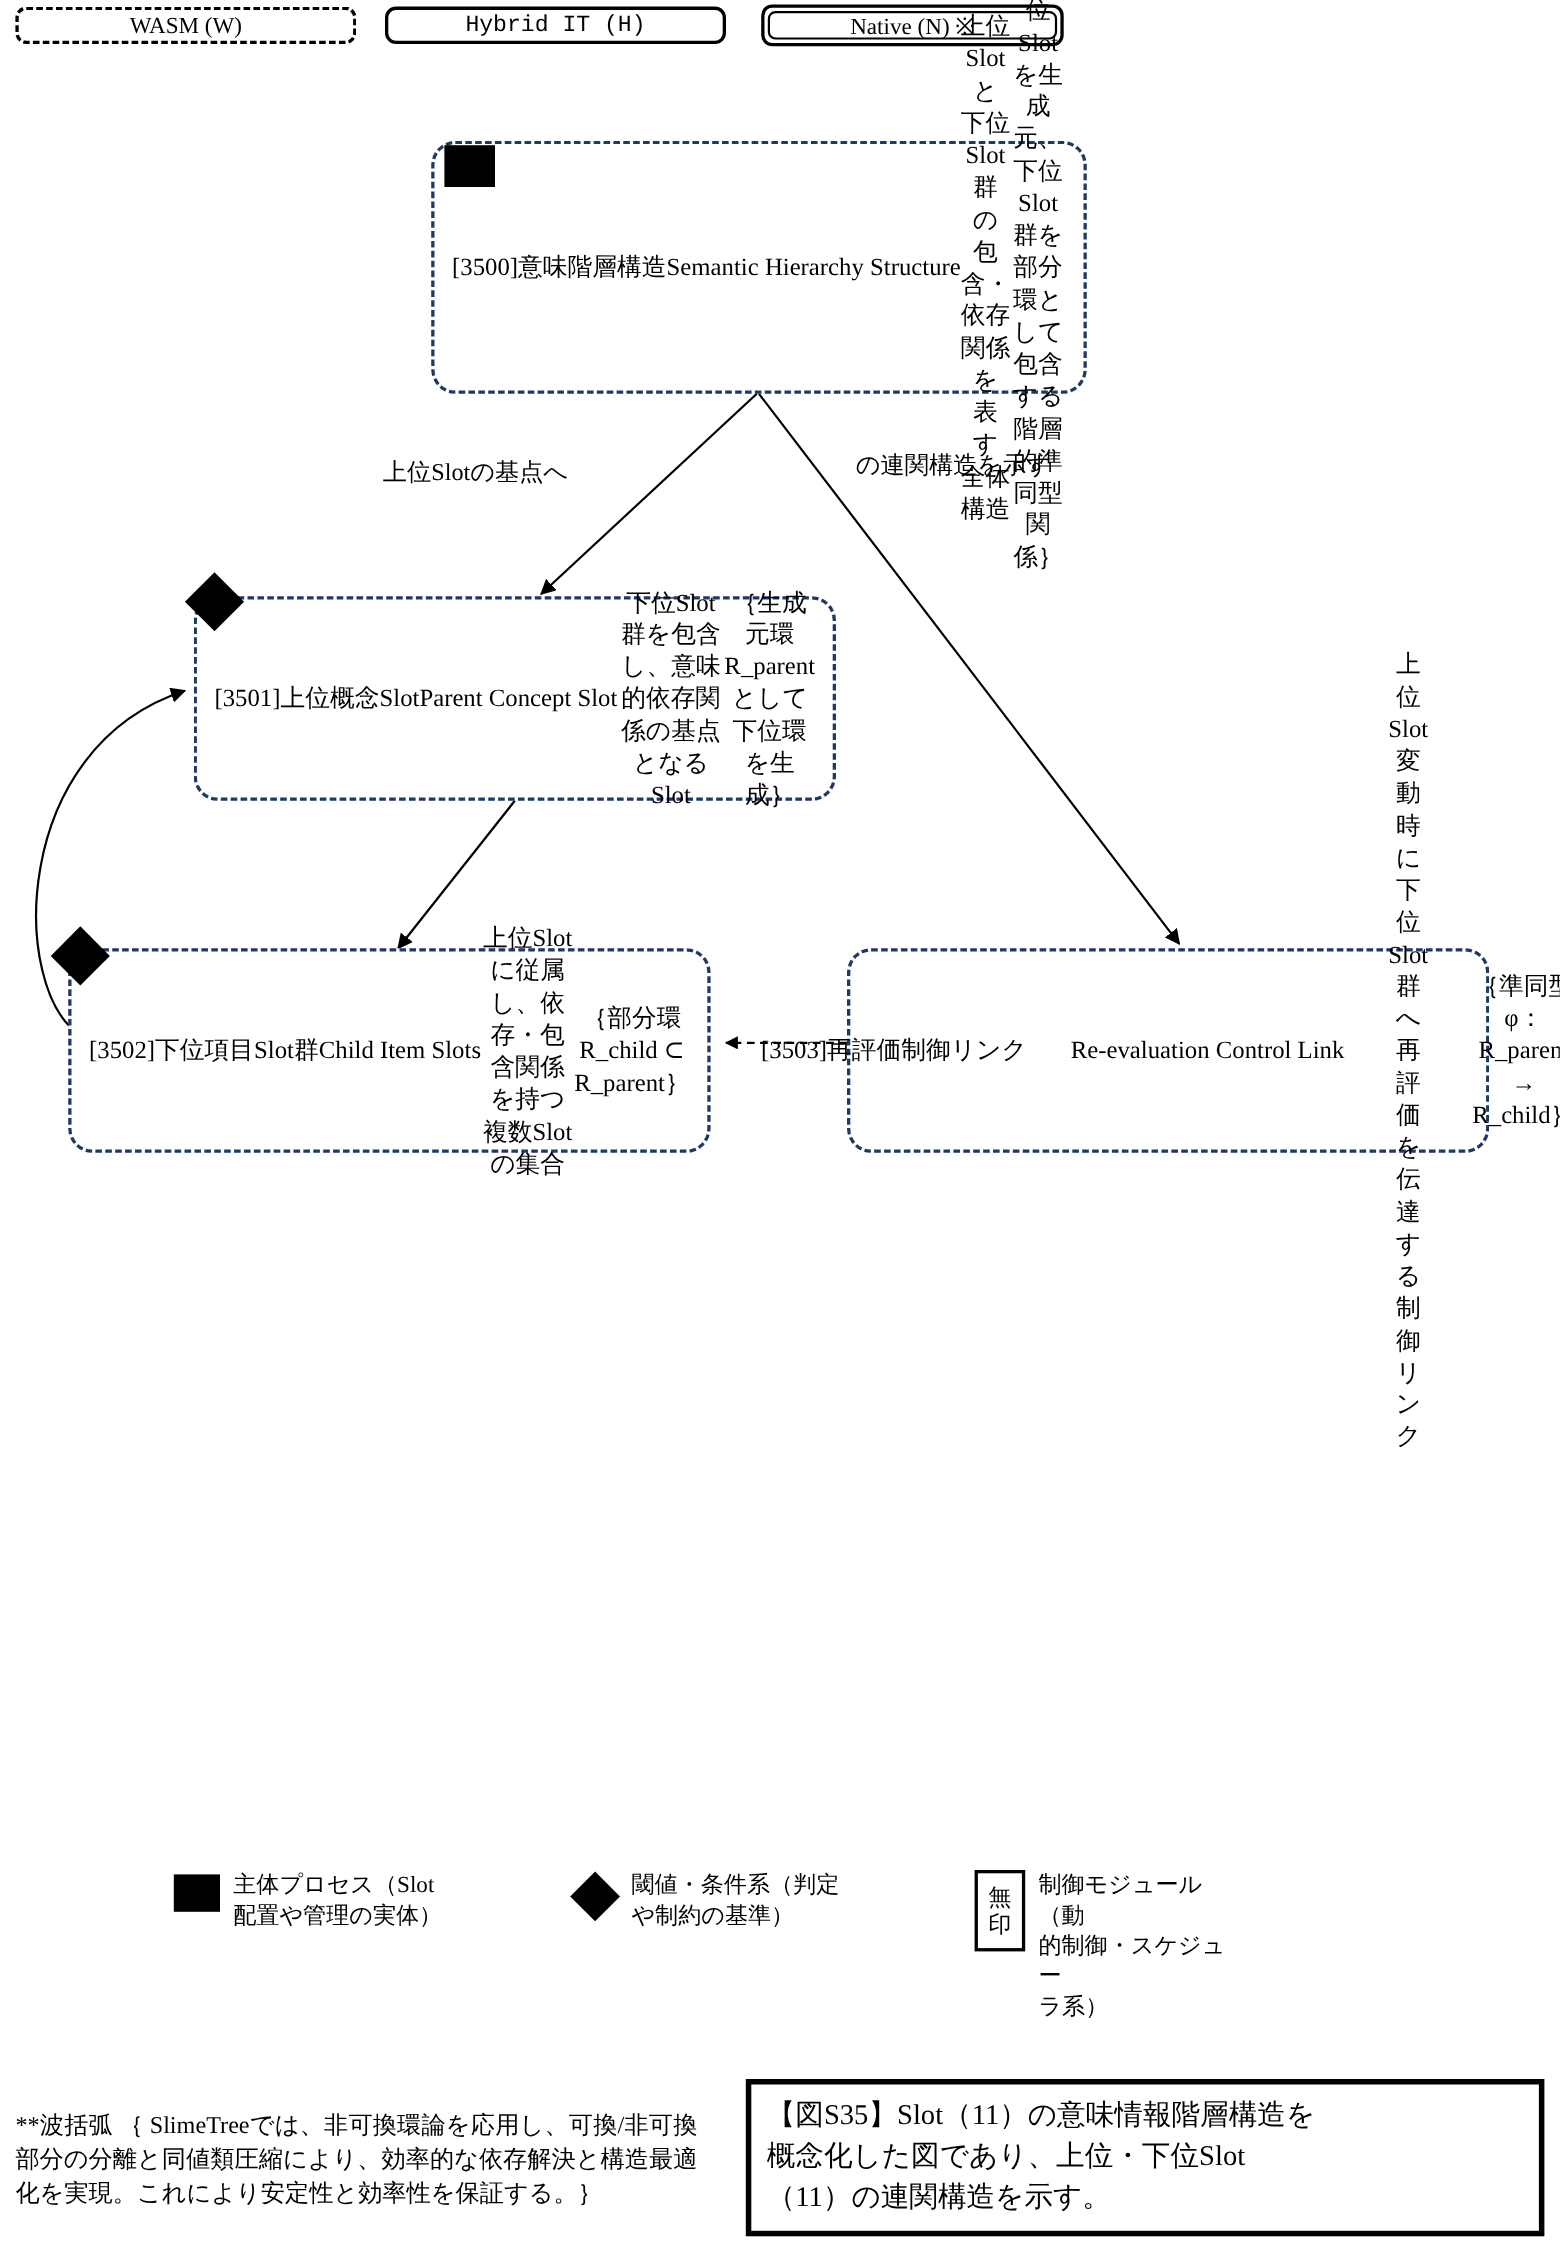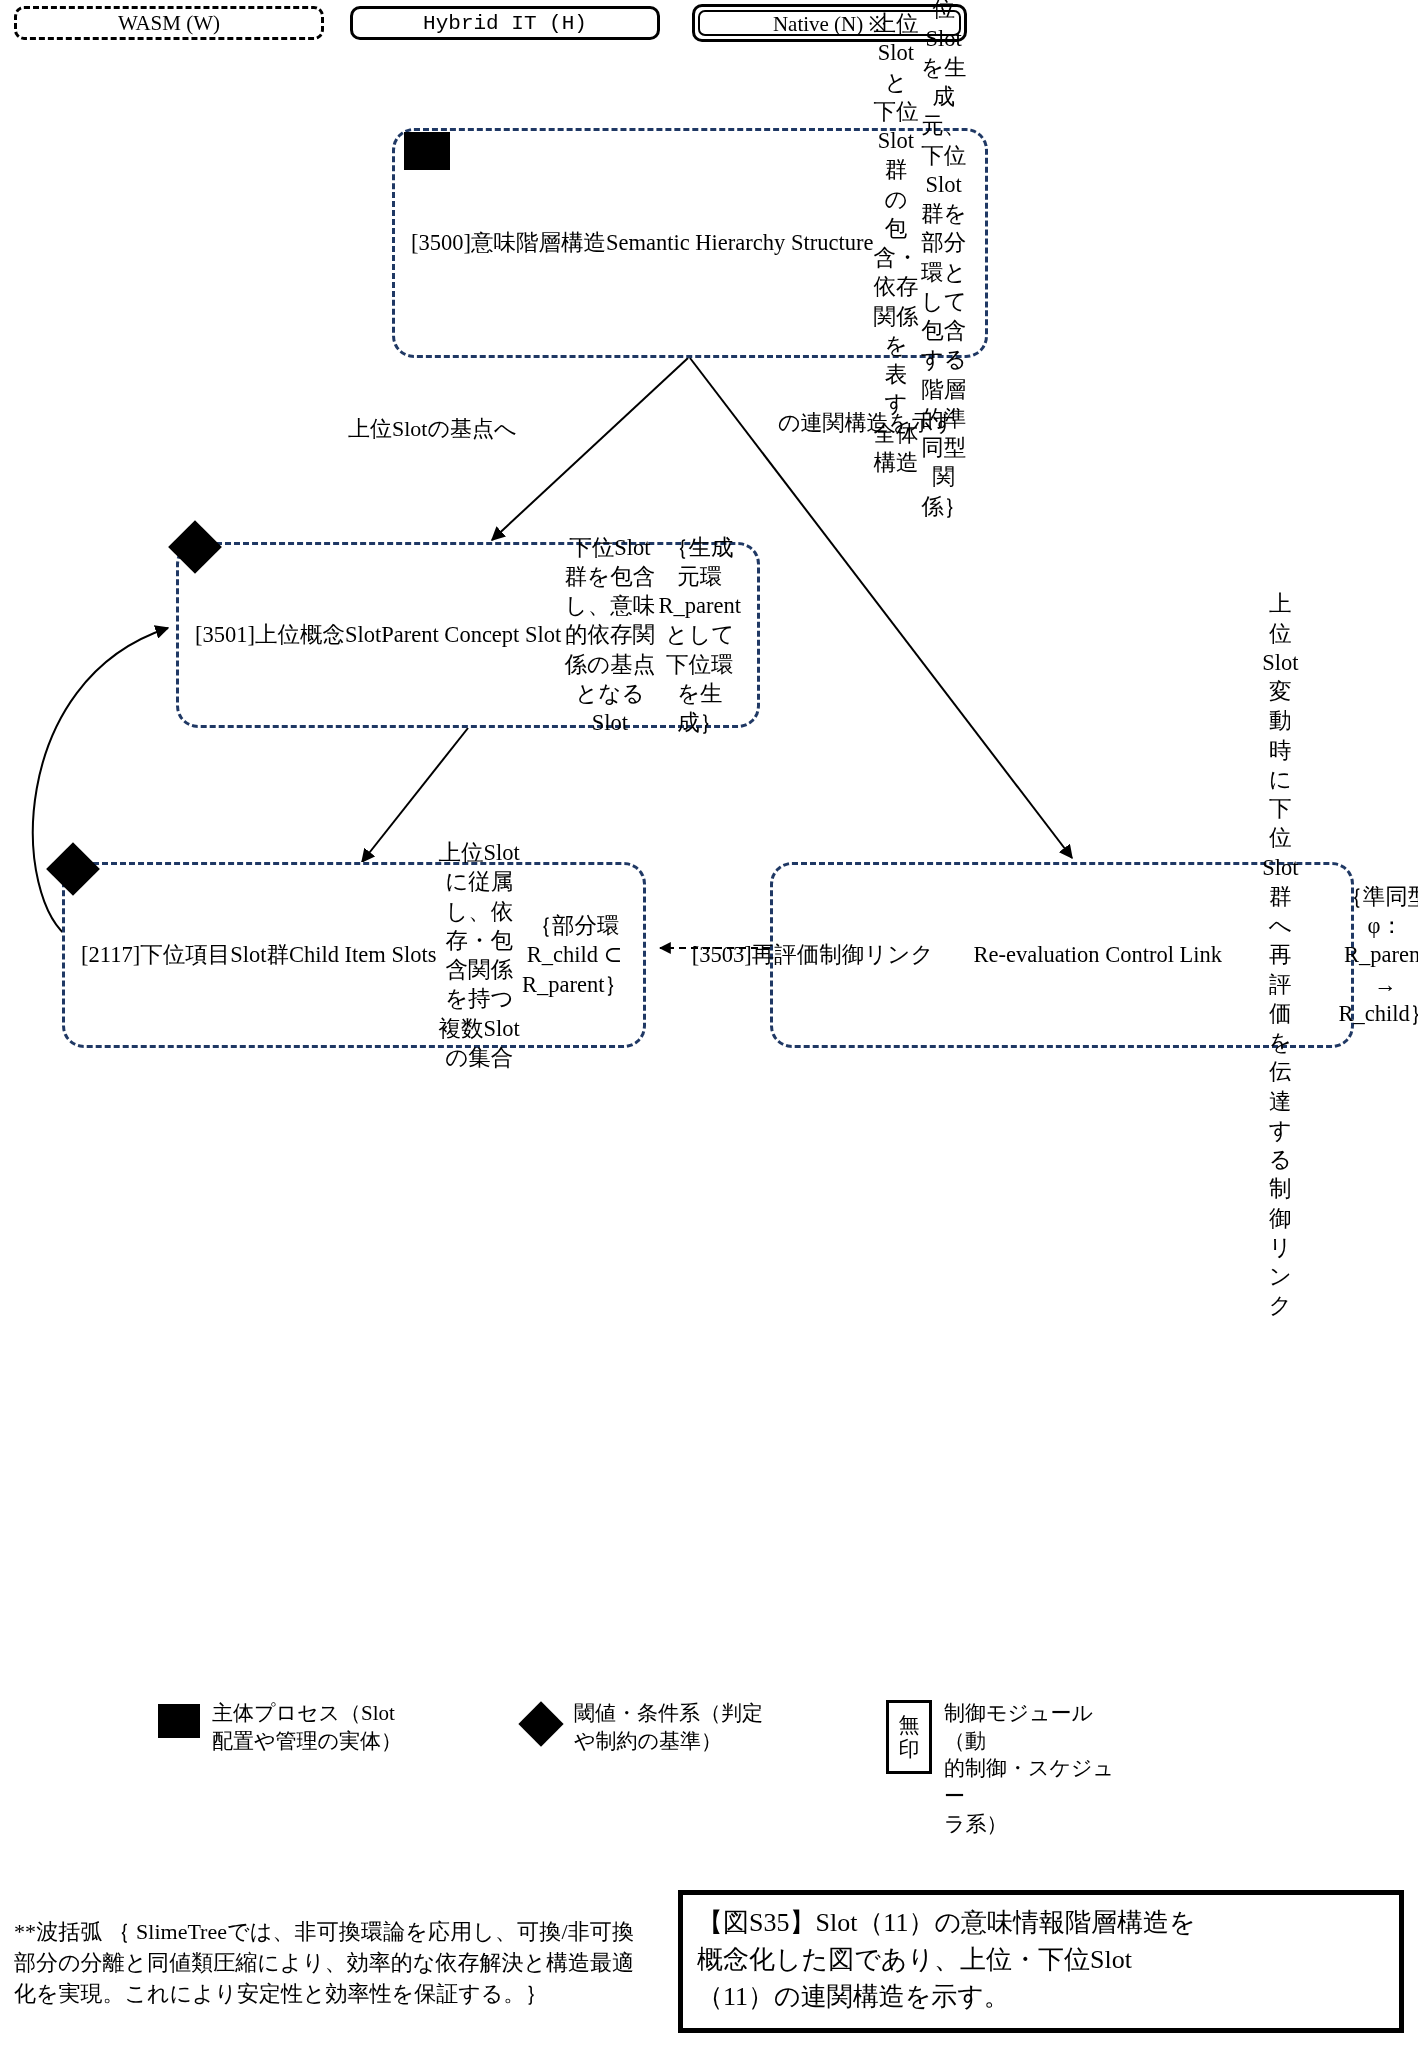--- a/index.html
+++ b/index.html
@@ -240,21 +240,21 @@
 
 <div class="node" id="node-3501" style="left:176px; top:542px; width:584px; height:186px;">
   <span class="ln">[3501]上位概念Slot</span>
   <span class="ln">Parent Concept Slot</span>
   <span class="ln wrap">下位Slot群を包含し、意味的依存関係の基点となるSlot</span>
   <span class="ln wrap">｛生成元環 R_parent として下位環を生成｝</span>
 </div>
 <div class="marker-diamond" style="left:176px; top:528px;"></div>
 
 <div class="node" id="node-3502" style="left:62px; top:862px; width:584px; height:186px;">
-  <span class="ln">[2117]下位項目Slot群</span>
+  <span class="ln">[3502]下位項目Slot群</span>
   <span class="ln">Child Item Slots</span>
   <span class="ln wrap">上位Slotに従属し、依存・包含関係を持つ複数Slotの集合</span>
   <span class="ln wrap">｛部分環 R_child ⊂ R_parent｝</span>
 </div>
 <div class="marker-diamond" style="left:54px; top:850px;"></div>
 
 <div class="node" id="node-3503" style="left:770px; top:862px; width:584px; height:186px;gap:40px;">
   <span class="ln">[3503]再評価制御リンク</span>
   <span class="ln">Re-evaluation Control Link</span>
   <span class="ln wrap">上位Slot変動時に下位Slot群へ再評価を伝達する制御リンク</span>

